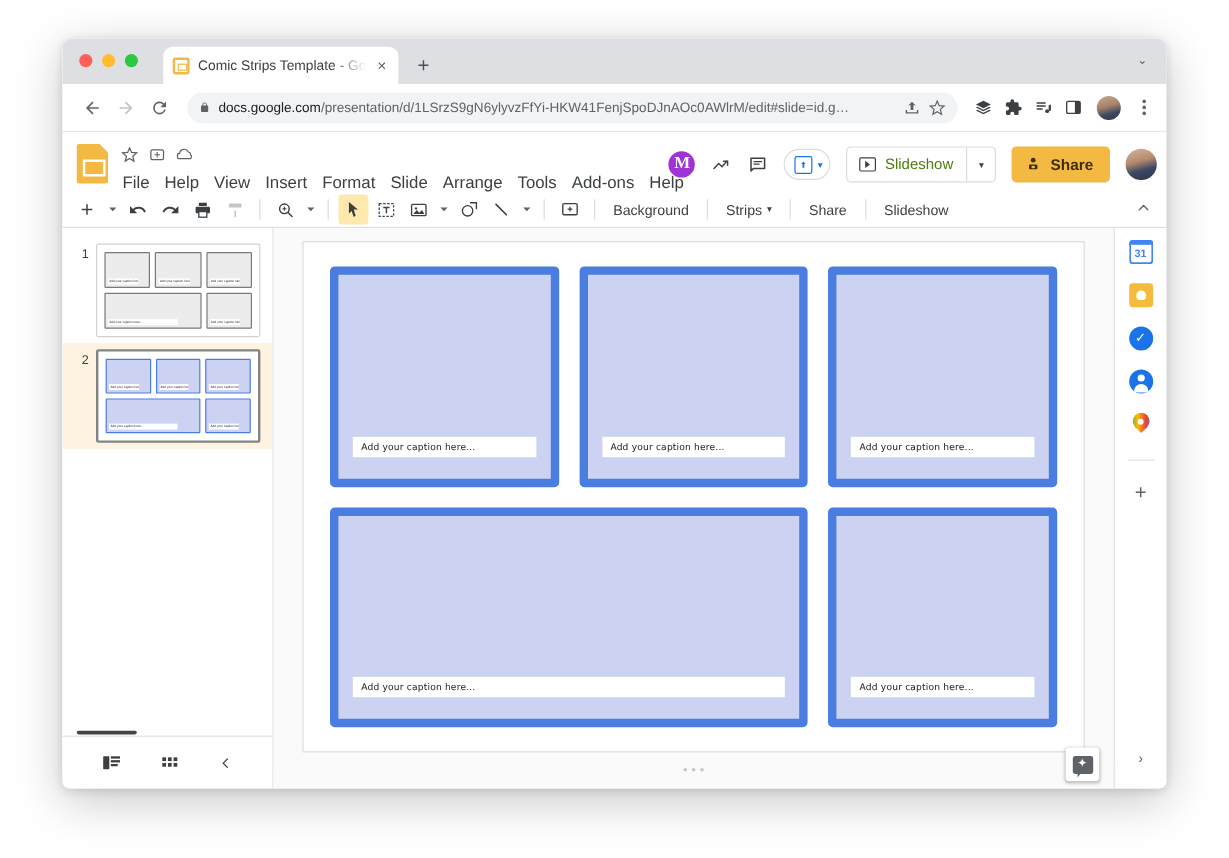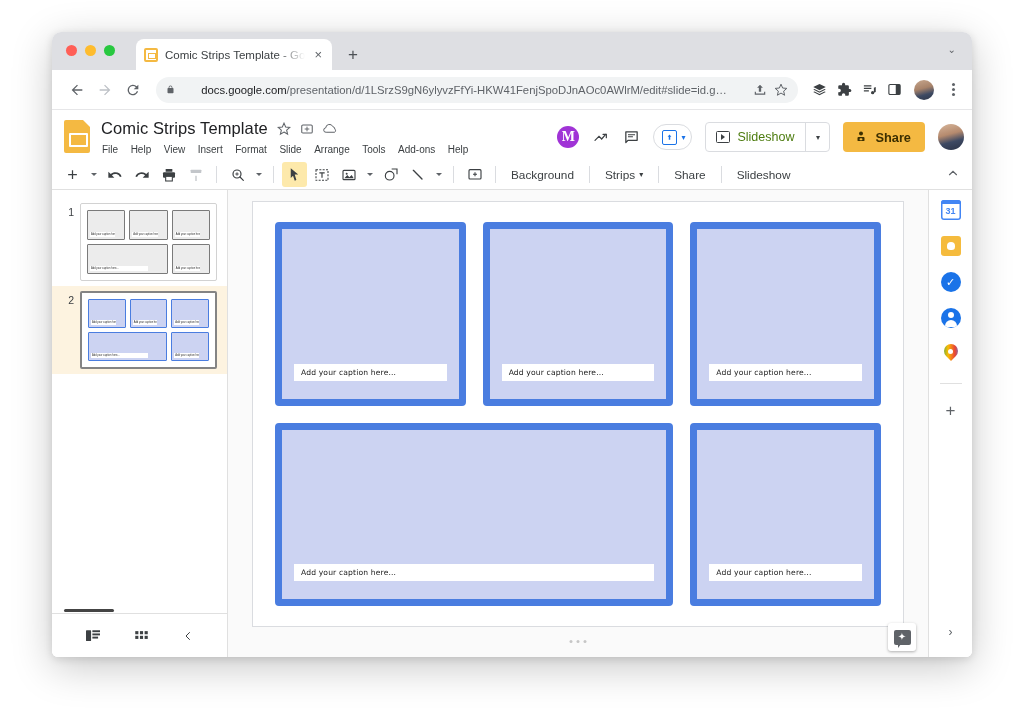--- a/index.html
+++ b/index.html
@@ -108,21 +108,20 @@
 
   
   .omnibox-row {
     height: 40px;
     background: #ffffff;
     display: flex;
     align-items: center;
     padding: 0 12px;
     gap: 2px;
     border-bottom: 1px solid #e6e6e8;
-    text-align: center;
   }
   .nav-btn {
     width: 26px; height: 26px;
     display: flex; align-items: center; justify-content: center;
     color: #5f6368;
     font-size: 14px;
     cursor: pointer;
     border-radius: 50%;
   }
   .nav-btn.disabled { color: #bdc1c6; }
@@ -208,21 +207,21 @@
     white-space: nowrap;
   }
   .title-icon { color: #5f6368; display: flex; align-items: center; cursor: pointer; }
   .menu-row {
     display: flex;
     gap: 12.5px;
     margin-top: 4px;
     margin-left: 1px;
   }
   .menu-item {
-    font-size: 10px;
+    font-size: 14px;
     color: #3c4043;
     cursor: pointer;
     white-space: nowrap;
   }
 
   .header-right {
     position: absolute;
     right: 8px;
     top: 12px;
     display: flex;
@@ -663,21 +662,20 @@
     </div>
   </div>
 
   <div class="slides-app">
 
     <div class="slides-header">
       <div class="slides-logo"></div>
 
       <div class="title-block">
         <div class="title-row">
-          <span class="doc-title">Comic Strips Template</span>
           <span class="title-icon">
             <svg width="14" height="14" viewBox="0 0 24 24">
                 <path d="M12 17.27L18.18 21l-1.64-7.03L22 9.24l-7.19-.61L12 2 9.19 8.63 2 9.24l5.46 4.73L5.82 21z" fill="none" stroke="#5f6368" stroke-width="1.8"></path>
               </svg>
           </span>
           <span class="title-icon">
             <svg width="14" height="14" viewBox="0 0 24 24">
                 <rect x="3" y="5" width="18" height="14" rx="2" fill="none" stroke="#5f6368" stroke-width="1.8"></rect>
                 <path d="M12 8v8M8 12h8" stroke="#5f6368" stroke-width="1.6"></path>
               </svg>

